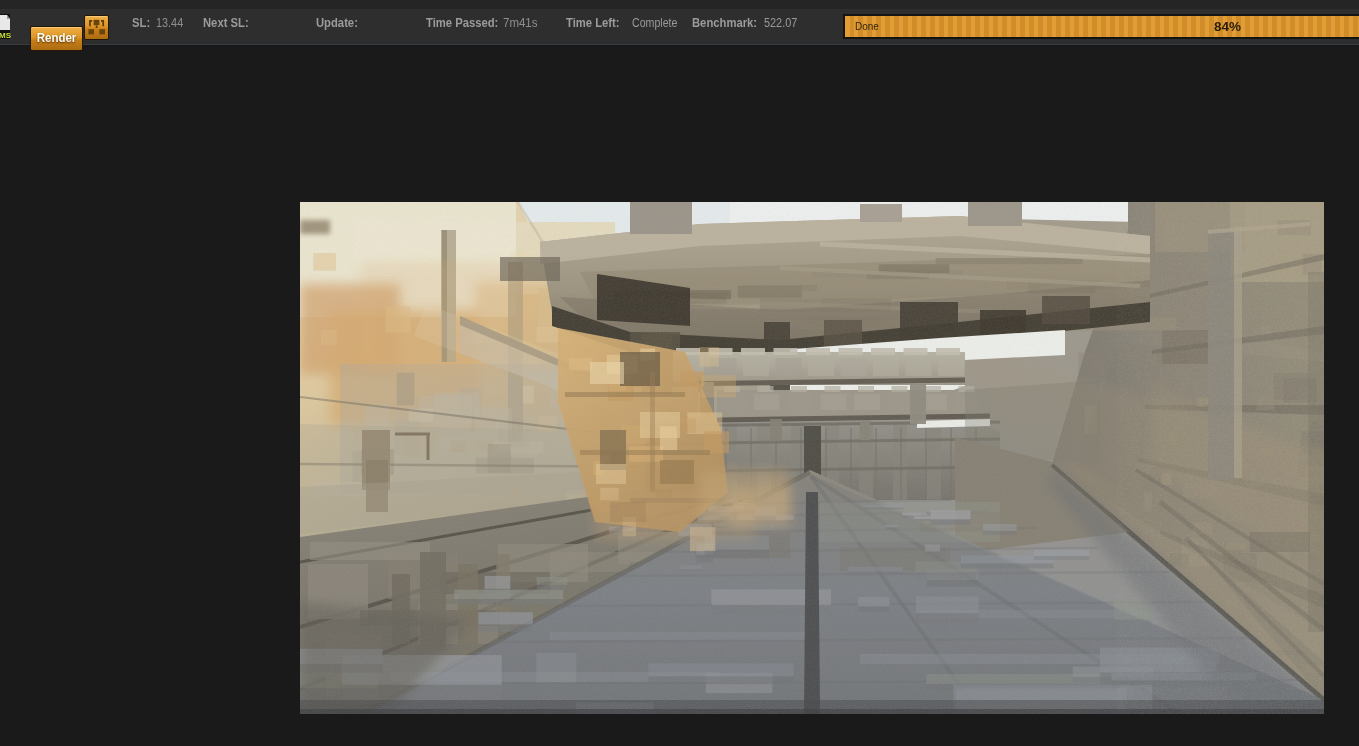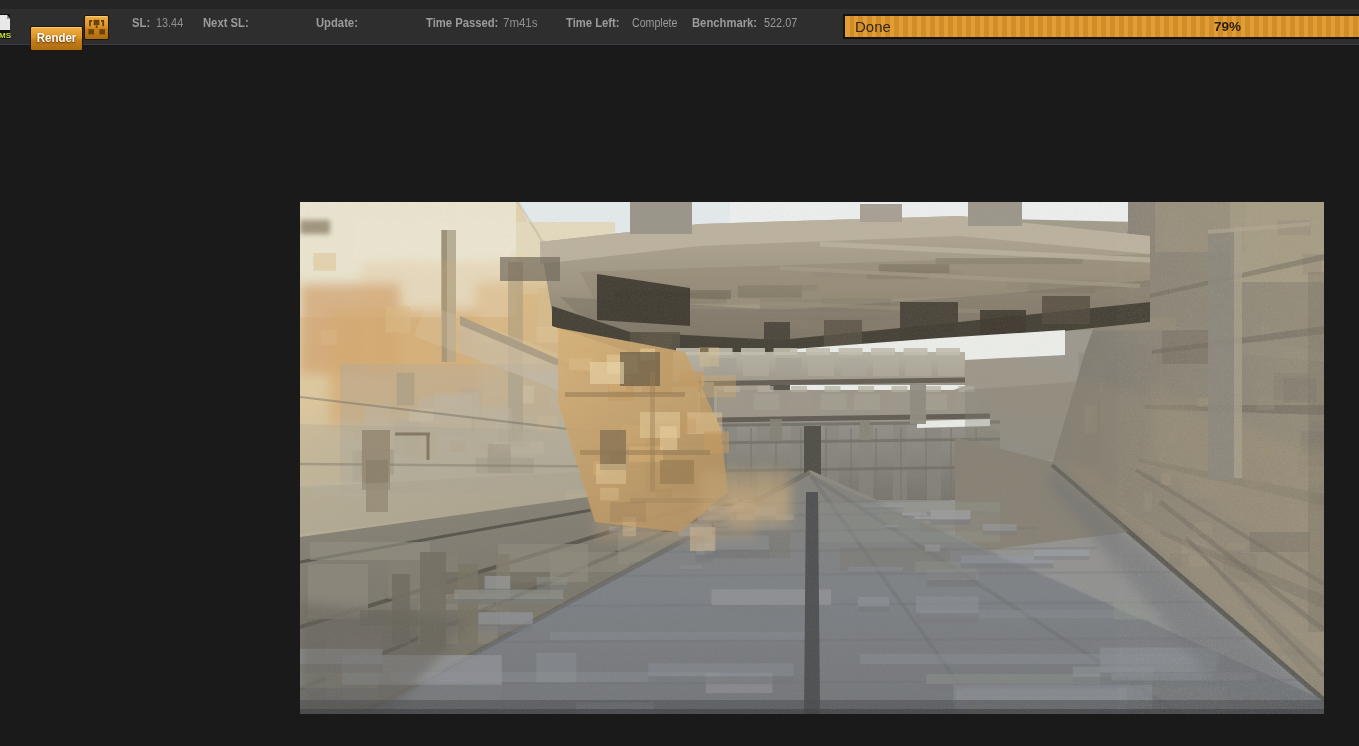--- a/index.html
+++ b/index.html
@@ -33,22 +33,22 @@
 <span style="position:absolute;left:203px;top:0;line-height:47px;font-weight:bold;color:#9b9b9b;font-size:12.5px;white-space:nowrap;transform:scaleX(0.9);transform-origin:0 50%">Next SL:</span>
 <span style="position:absolute;left:316px;top:0;line-height:47px;font-weight:bold;color:#9b9b9b;font-size:12.5px;white-space:nowrap;transform:scaleX(0.9);transform-origin:0 50%">Update:</span>
 <span style="position:absolute;left:426px;top:0;line-height:47px;font-weight:bold;color:#9b9b9b;font-size:12.5px;white-space:nowrap;transform:scaleX(0.9);transform-origin:0 50%">Time Passed:</span>
       <span style="position:absolute;left:503px;top:0;line-height:47px;font-weight:normal;color:#8f8f8f;font-size:12.5px;white-space:nowrap;transform:scaleX(0.92);transform-origin:0 50%">7m41s</span>
 <span style="position:absolute;left:566px;top:0;line-height:47px;font-weight:bold;color:#9b9b9b;font-size:12.5px;white-space:nowrap;transform:scaleX(0.9);transform-origin:0 50%">Time Left:</span>
       <span style="position:absolute;left:632px;top:0;line-height:47px;font-weight:normal;color:#9a9a9a;font-size:12.5px;white-space:nowrap;transform:scaleX(0.85);transform-origin:0 50%">Complete</span>
 <span style="position:absolute;left:692px;top:0;line-height:47px;font-weight:bold;color:#9b9b9b;font-size:12.5px;white-space:nowrap;transform:scaleX(0.9);transform-origin:0 50%">Benchmark:</span>
       <span style="position:absolute;left:764px;top:0;line-height:47px;font-weight:normal;color:#9a9a9a;font-size:12.5px;white-space:nowrap;transform:scaleX(0.87);transform-origin:0 50%">522.07</span>
 <div style="position:absolute;left:843px;top:14px;width:516px;height:25px;background:#141414">
 <div style="position:absolute;left:2px;top:2px;right:0;height:21px;background:repeating-linear-gradient(90deg,#e29d35 0,#e29d35 4.5px,#d18d2a 4.5px,#d18d2a 9px)">
-<span style="position:absolute;left:10px;top:0;line-height:21px;font-size:15px;color:#33250e">Done</span>
-<span style="position:absolute;left:369px;top:0;line-height:21px;font-size:13.5px;font-weight:bold;color:#2a1d0c">79%</span>
+<span style="position:absolute;left:10px;top:0;line-height:21px;font-size:10px;color:#33250e">Done</span>
+<span style="position:absolute;left:369px;top:0;line-height:21px;font-size:13.5px;font-weight:bold;color:#2a1d0c">84%</span>
 </div>
 </div>
 </div>
 <div style="position:absolute;left:300px;top:202px;width:1024px;height:512px"><svg width="1024" height="512" viewBox="0 0 1024 512">
 <defs>
 <linearGradient id="gbase" x1="0" y1="0" x2="0" y2="1">
 <stop offset="0" stop-color="#a59c8c"></stop>
             <stop offset="1" stop-color="#8a8d93"></stop>
 </linearGradient>
 <linearGradient id="glw" x1="0" y1="0" x2="0.7" y2="1">

